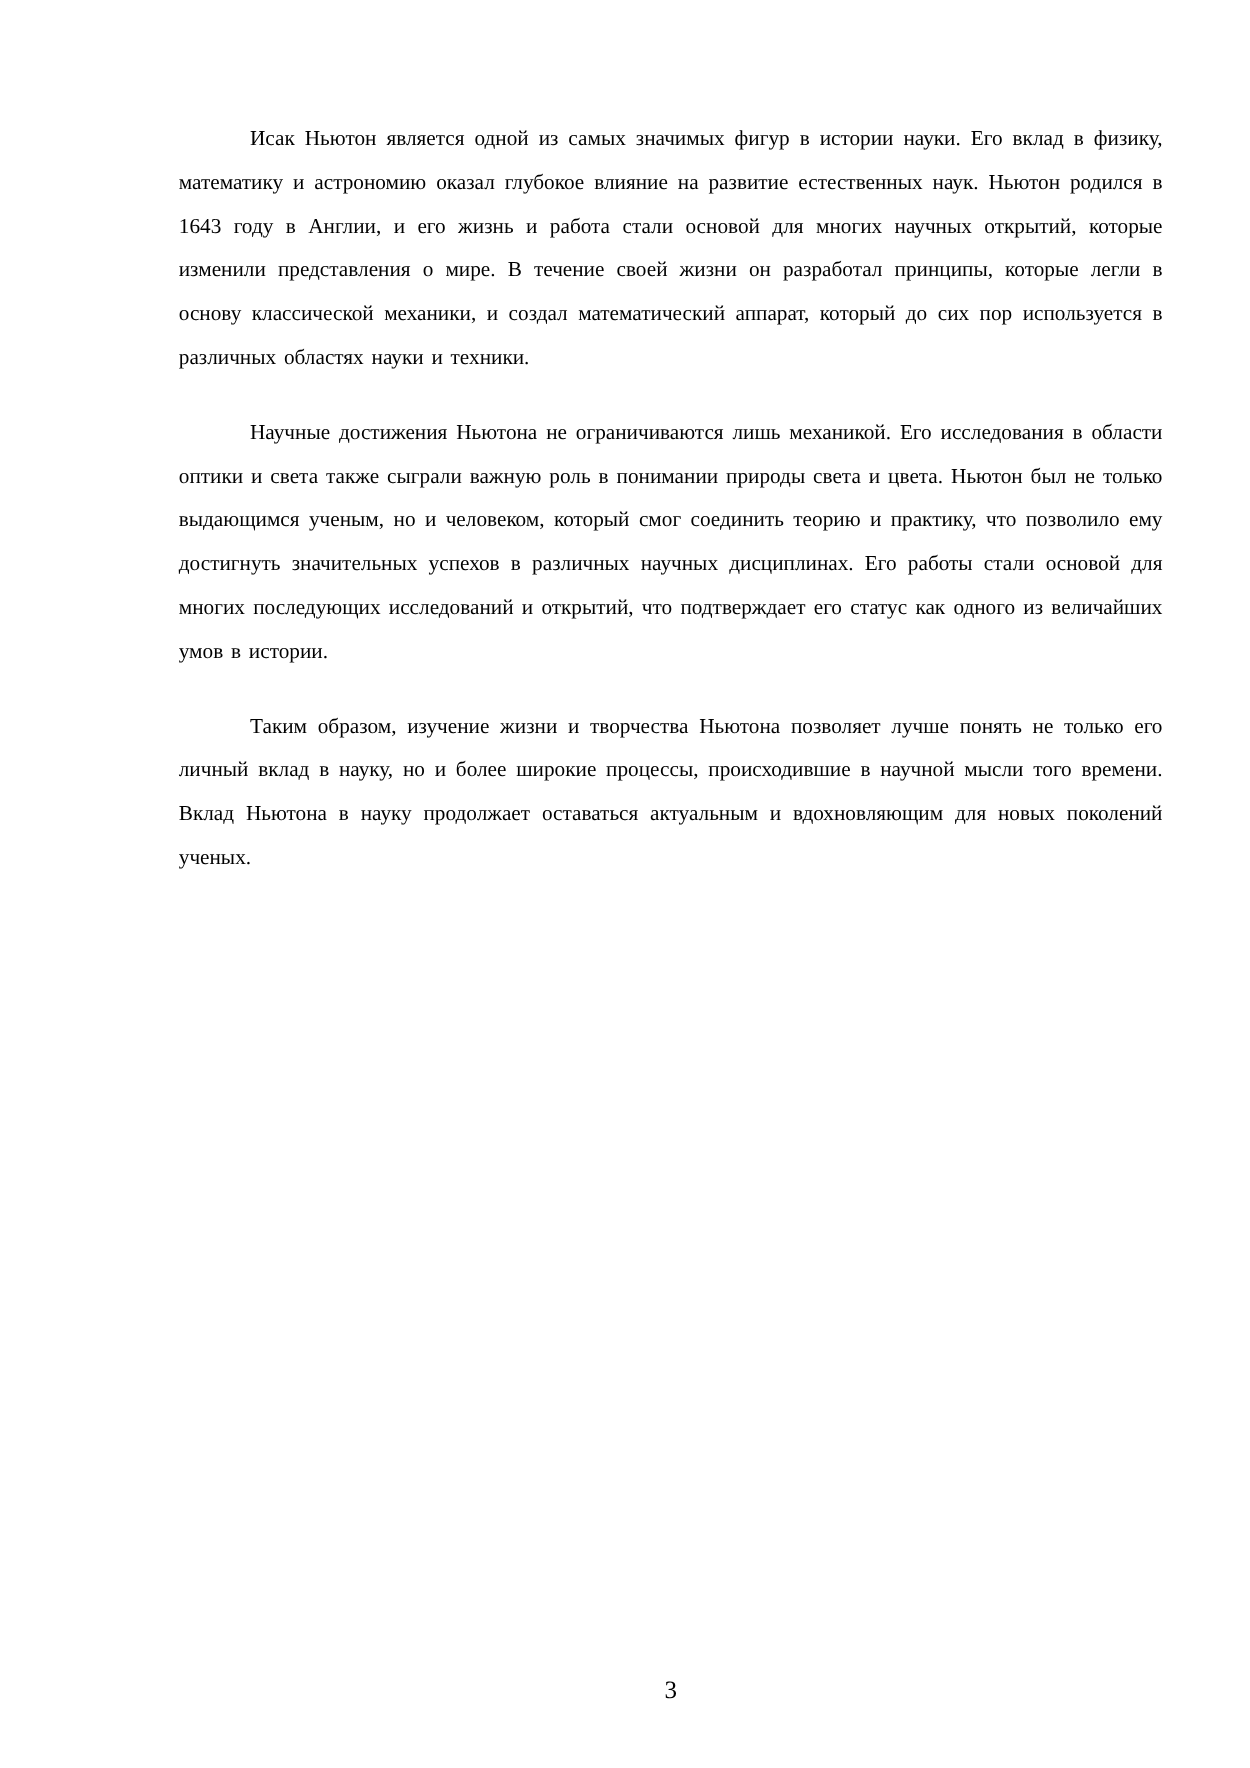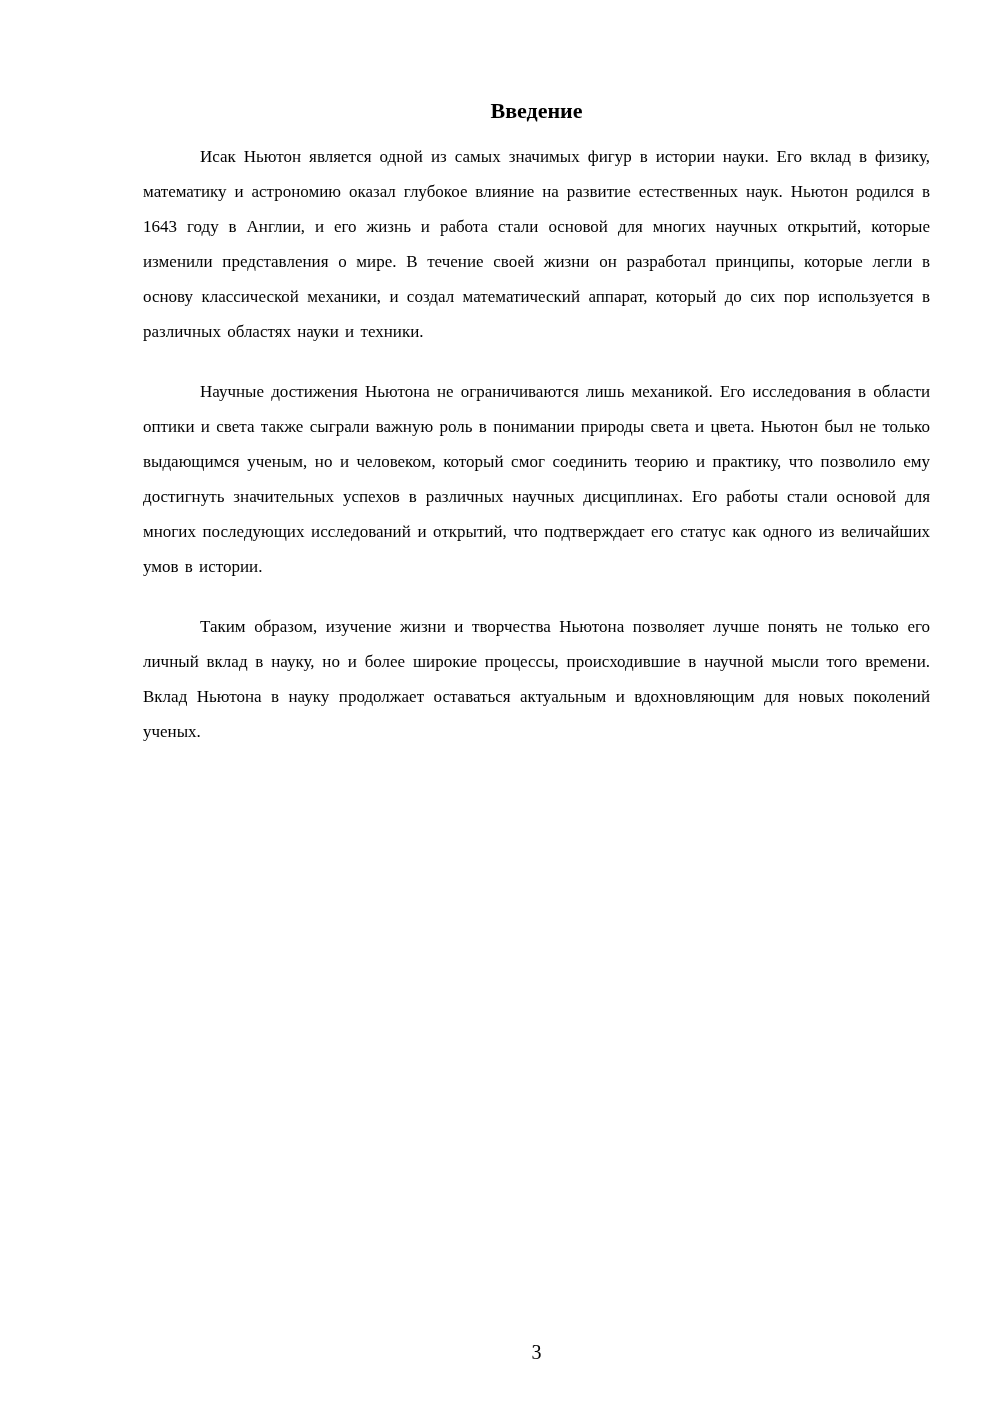--- a/index.html
+++ b/index.html
@@ -40,21 +40,20 @@
     bottom: 50px;
     text-align: center;
     font-size: 20px;
     line-height: 24px;
   }
 </style>
 </head>
 <body>
 
 <div class="page">
-  <h1 class="doc-title">Введение</h1>
 
   <p class="para">Исак Ньютон является одной из самых значимых фигур в истории науки. Его вклад в физику, математику и астрономию оказал глубокое влияние на развитие естественных наук. Ньютон родился в 1643 году в Англии, и его жизнь и работа стали основой для многих научных открытий, которые изменили представления о мире. В течение своей жизни он разработал принципы, которые легли в основу классической механики, и создал математический аппарат, который до сих пор используется в различных областях науки и техники.</p>
 
   <p class="para">Научные достижения Ньютона не ограничиваются лишь механикой. Его исследования в области оптики и света также сыграли важную роль в понимании природы света и цвета. Ньютон был не только выдающимся ученым, но и человеком, который смог соединить теорию и практику, что позволило ему достигнуть значительных успехов в различных научных дисциплинах. Его работы стали основой для многих последующих исследований и открытий, что подтверждает его статус как одного из величайших умов в истории.</p>
 
   <p class="para">Таким образом, изучение жизни и творчества Ньютона позволяет лучше понять не только его личный вклад в науку, но и более широкие процессы, происходившие в научной мысли того времени. Вклад Ньютона в науку продолжает оставаться актуальным и вдохновляющим для новых поколений ученых.</p>
 
   <div class="page-number">3</div>
 </div>
 

